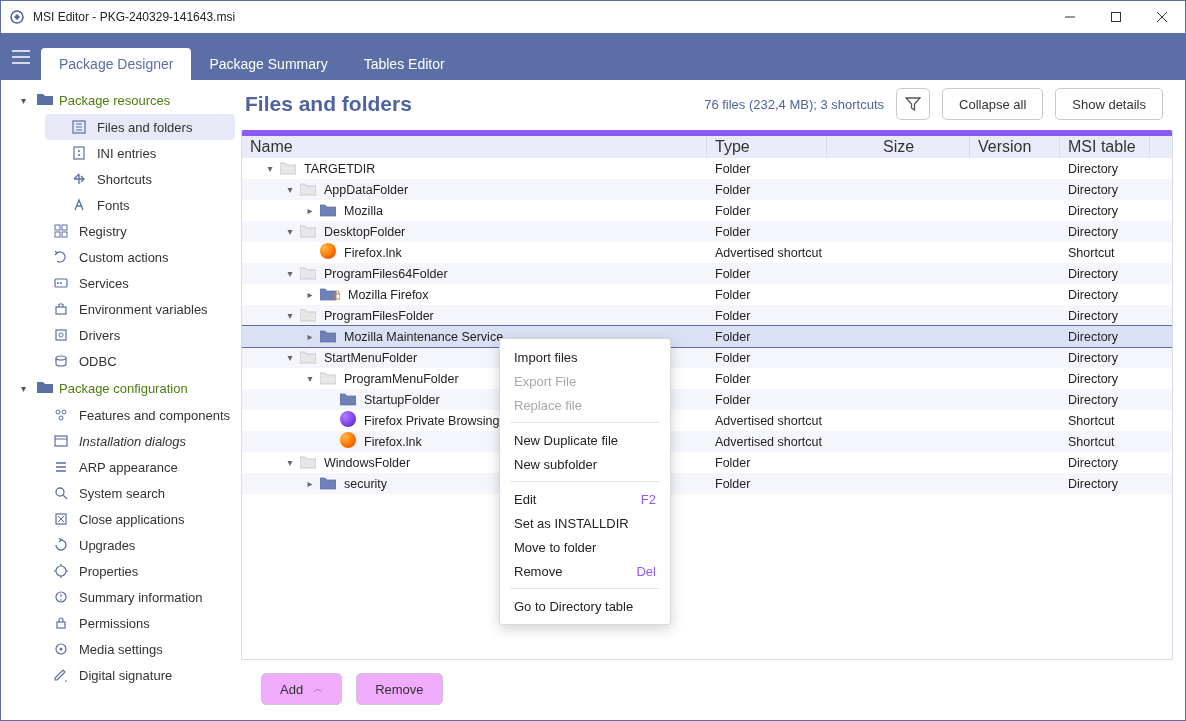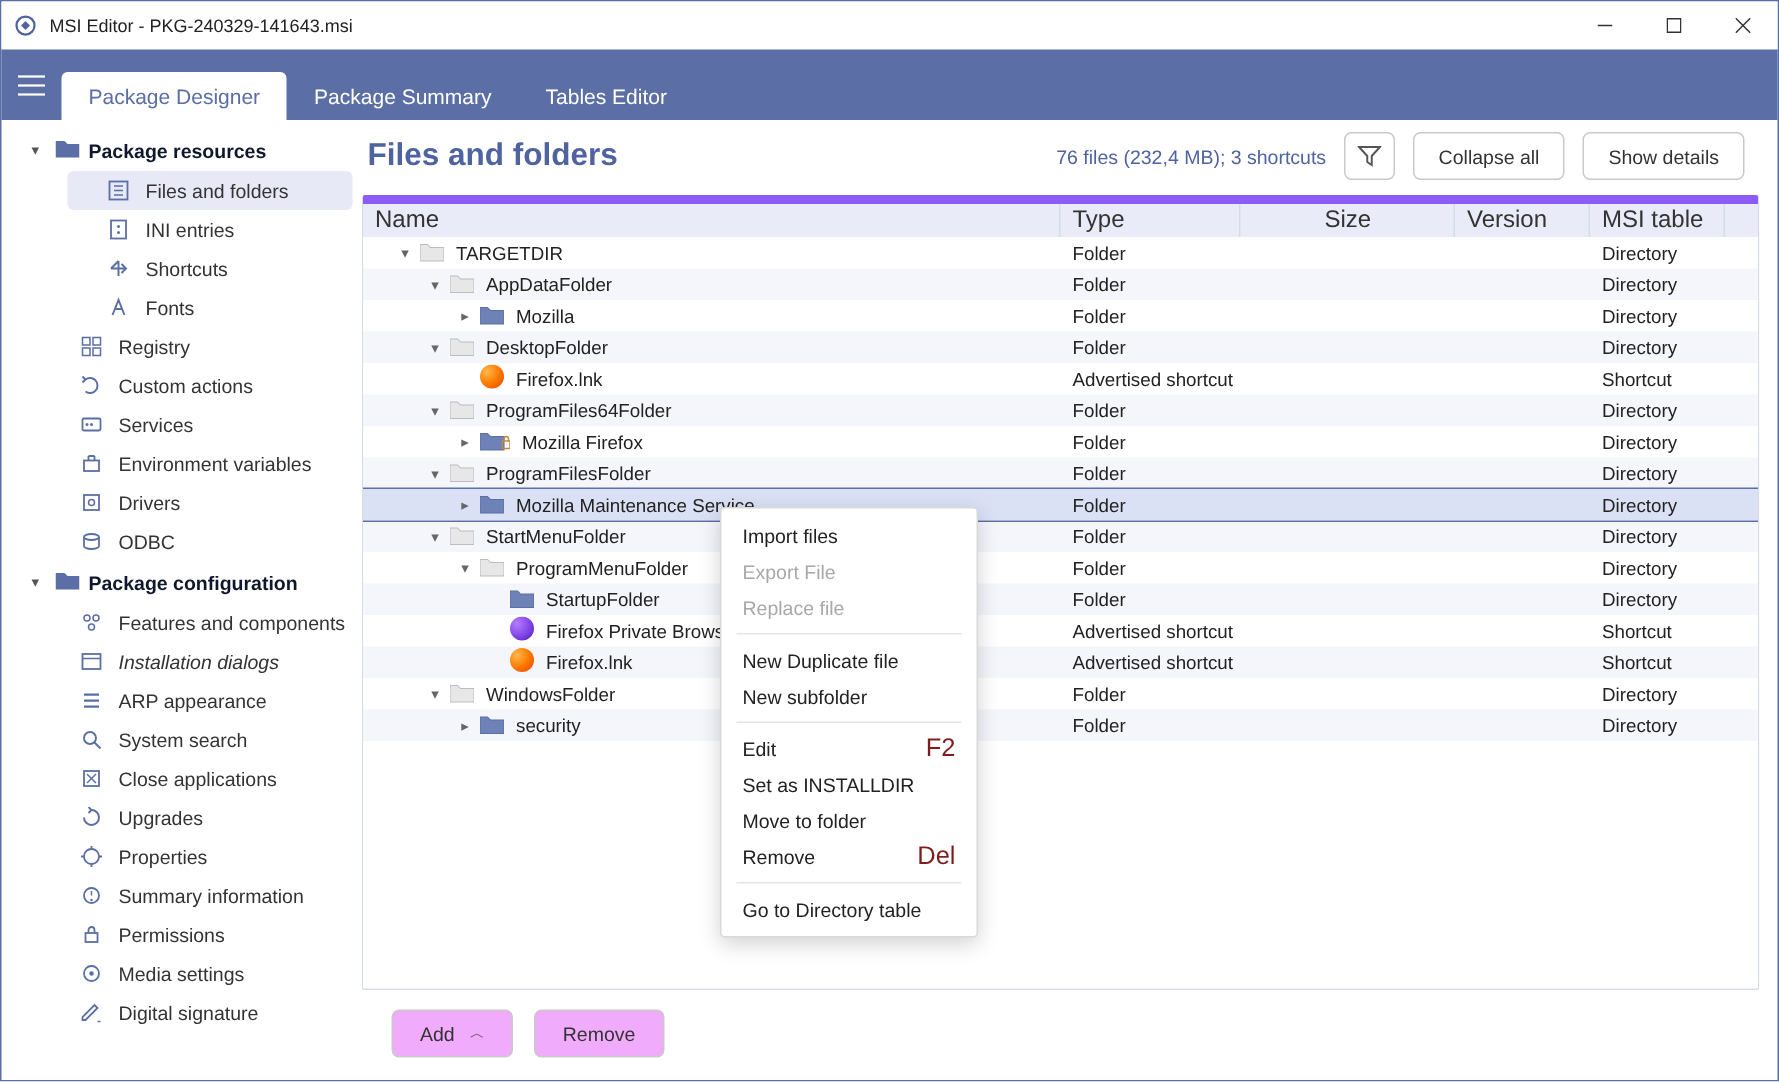--- a/index.html
+++ b/index.html
@@ -17,21 +17,21 @@
 .hamburger { width: 40px; height: 100%; display:flex; align-items:center; justify-content:center; color:#fff; }
 .tab { height: 32px; padding: 0 18px; display:flex; align-items:center; color:#fff; font-size:14px; cursor:pointer; margin-top: 15px; }
 .tab.active { background:#fff; color:#5b6ea5; border-radius: 4px 4px 0 0; }
 
 .body { flex:1; display:flex; min-height:0; }
 
 .sidebar { width: 240px; padding: 6px 0 8px 0; overflow-y:auto; font-size:13px; color:#333; }
 .nav-group { display:flex; align-items:center; height: 28px; padding-left: 20px; gap: 6px; cursor:pointer; }
 .nav-group .chev { width: 10px; color:#555; font-size:10px; }
 .nav-group .folder-ico { width:16px; height:16px; color:#5b6ea5; }
-.nav-group .label { font-weight: 700; color:#0f172a; }
+.nav-group .label { font-weight: 400; color:#4d7c0f; }
 .nav-item { display:flex; align-items:center; height: 26px; padding-left: 55px; gap: 10px; cursor:pointer; border-radius: 4px; margin: 0 6px 0 40px; padding-left: 16px;}
 .nav-item .ico { width:16px; height:16px; color:#5b6ea5; display:flex; align-items:center; justify-content:center; }
 .nav-item .label { color:#333; font-size: 13px; }
 .nav-item.selected { background:#e7e9f7; }
 .nav-item.selected .label { color:#333; }
 
 .content { flex:1; display:flex; flex-direction:column; min-width:0; padding: 8px 12px 12px 0; }
 .content-header { display:flex; align-items:center; gap:12px; padding: 0 10px 10px 4px; }
 .content-title { color:#4f63a0; font-size:21px; font-weight:600; flex:1; }
 .stats { color:#4f63a0; font-size:13px; }
@@ -53,25 +53,25 @@
 .row.selected { background:#dbe1f5; outline:1px solid #5b6ea5; }
 .cell { padding:0 8px; display:flex; align-items:center; gap:4px; overflow:hidden; white-space:nowrap; }
 .name-cell { flex:1; min-width:300px; }
 .indent { display:inline-block; }
 .tree-chev { width:12px; text-align:center; color:#666; font-size:10px; cursor:pointer; }
 
 .footer { height:48px; display:flex; align-items:center; gap:14px; padding: 10px 0 0 20px; }
 .footer .btn { height:32px; padding:0 18px; border:1px solid #c9c9c9; border-radius:5px; background:#f0abfc; font-size:13px; color:#333; display:flex; align-items:center; gap:10px; cursor:pointer; }
 .footer .chev-up { font-size:10px; color:#555; }
 
-.context-menu { position:absolute; left:480px; top:338px; width:172px; background:#fff; border:1px solid #d9d9d9; border-radius:3px; box-shadow:0 4px 14px rgba(0,0,0,0.18); padding:6px 0; font-size:13px; z-index: 50; }
+.context-menu { position:absolute; left:499px; top:338px; width:172px; background:#fff; border:1px solid #d9d9d9; border-radius:3px; box-shadow:0 4px 14px rgba(0,0,0,0.18); padding:6px 0; font-size:13px; z-index: 50; }
 .menu-item { height:24px; display:flex; align-items:center; justify-content:space-between; padding:0 14px; cursor:pointer; color:#222; }
 .menu-item.disabled { color:#a8a8a8; cursor:default; }
 .menu-sep { height:1px; background:#e5e5e5; margin:5px 10px; }
-.menu-shortcut { color:#7f1d1d; font-size:17px; }
+.menu-shortcut { color:#8b5cf6; font-size:13px; }
 
 svg { display:block; }
 </style>
 </head>
 <body>
 
 <div class="window">
   <div class="titlebar">
     <span class="app-icon">
       <svg viewBox="0 0 16 16" width="16" height="16">

